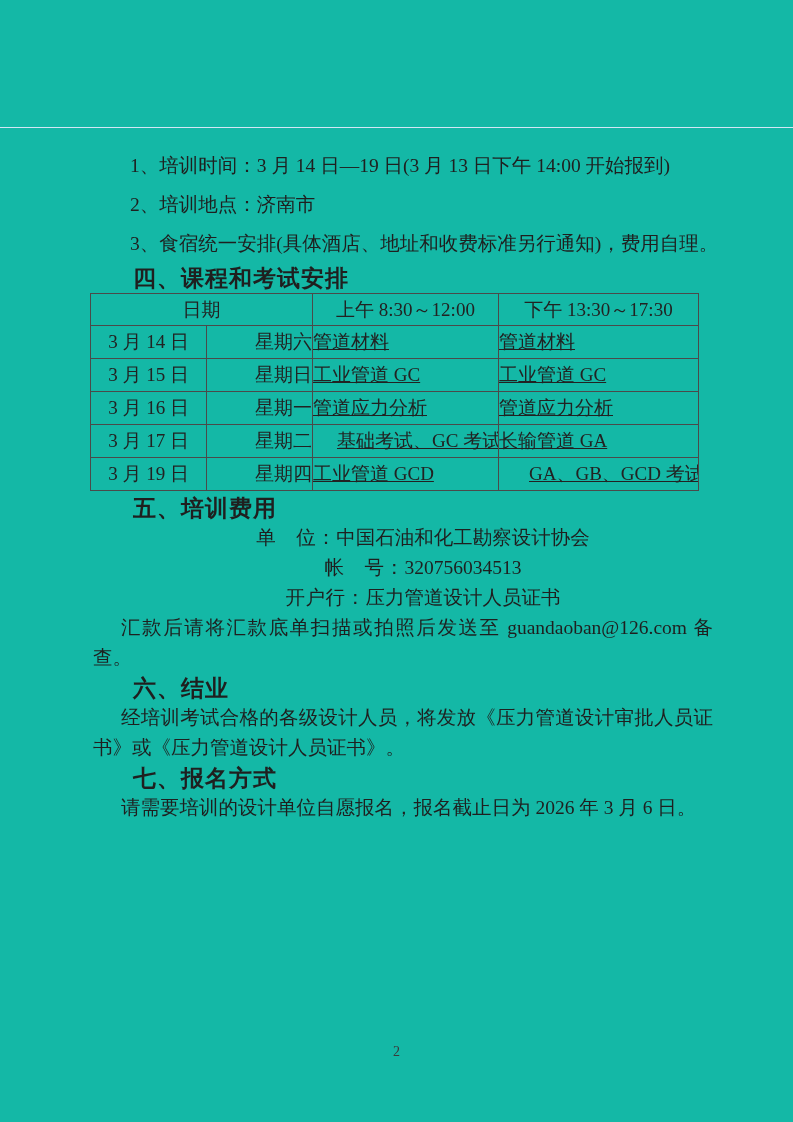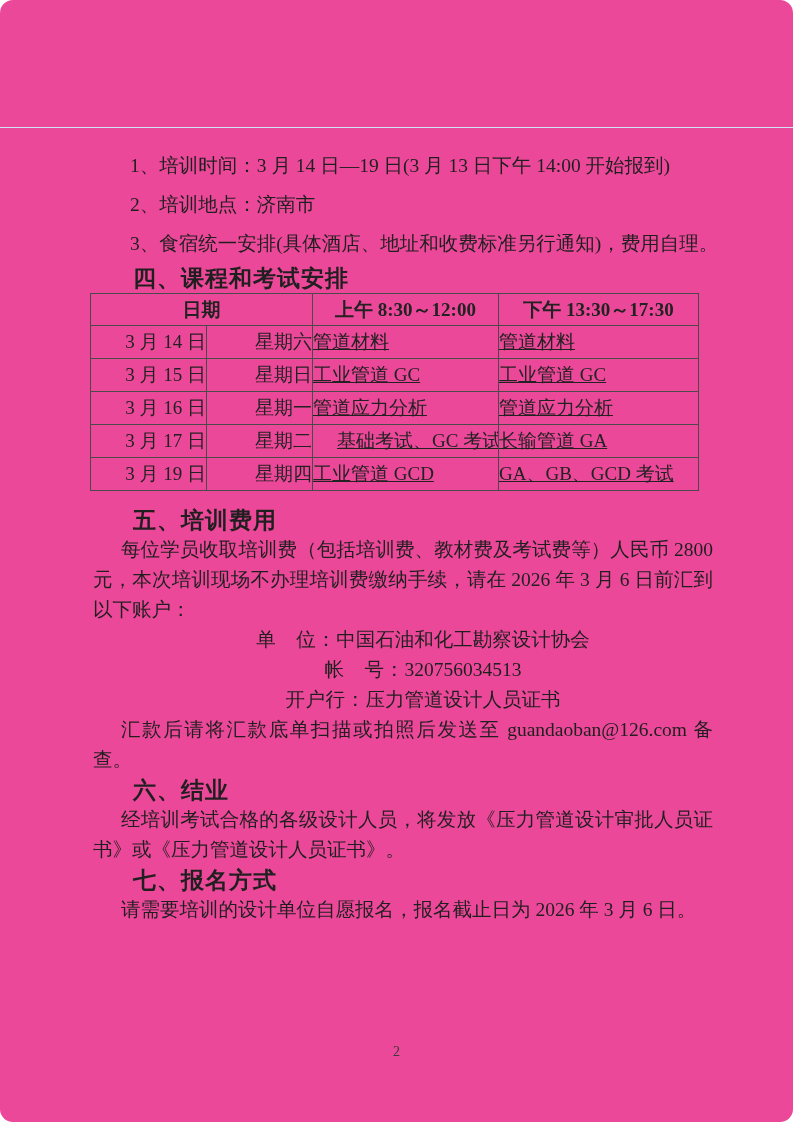--- a/index.html
+++ b/index.html
@@ -4,21 +4,21 @@
 <style>
   html,body{margin:0;padding:0;}
   body{
     width:793px;height:1122px;
     background:#ffffff;
     font-family:"Liberation Serif","DejaVu Serif",serif;
     color:#1f1f1f;
     position:relative;
     overflow:hidden;
   }
-  .page{position:absolute;inset:0;background:#ec4899;border-radius:13px;}
+  .page{position:absolute;inset:0;background:#14b8a6;}
   .scan-edge{
     position:absolute;left:0;top:127px;width:793px;height:1px;
     background:#d4e6f5;
   }
   .content{
     position:absolute;left:93px;top:146px;width:620px;
     font-size:19.5px;line-height:30px;
     text-align:justify;
   }
   .intro-item{
@@ -29,21 +29,21 @@
   }
   .sec-heading{
     font-family:"Liberation Sans","DejaVu Sans",sans-serif;
     font-weight:bold;
     font-size:23px;
     line-height:30px;
     padding-left:40px;
     text-align:left;
     letter-spacing:1px;
   }
-  .sec-heading.h5{margin-top:14px;}
+  .sec-heading.h5{margin-top:2px;}
   .para{text-indent:28px;line-height:30px;margin:0;}
   .account-line{
     line-height:30px;margin-left:40px;text-align:center;
   }
   .account-label{letter-spacing:0.5px;}
   
   table.schedule{
     border-collapse:collapse;
     table-layout:fixed;
     width:608px;
@@ -51,27 +51,27 @@
     font-size:19px;
     color:#222;
   }
   table.schedule th, table.schedule td{
     border:1px solid #4a4a4a;
     padding:0;
     font-weight:normal;
     overflow:hidden;
     white-space:nowrap;
   }
-  table.schedule th{height:31px;text-align:center;font-weight:bold;}
+  table.schedule th{height:31px;text-align:center;}
   table.schedule td{height:32px;}
-  td.td-date{text-align:right;}
+  td.td-date{text-align:center;}
   td.td-weekday{text-align:right;}
   td.td-course{text-align:left;padding-left:35px;text-decoration:underline;}
   td.td-course.tight{padding-left:24px;}
-  td.td-course.snug{}
+  td.td-course.snug{padding-left:30px;}
   .page-number{
     position:absolute;left:0;top:1044px;width:793px;
     text-align:center;font-size:14px;color:#3a3a3a;
     font-family:"Liberation Serif","DejaVu Serif",serif;
   }
 </style>
 </head>
 <body>
 
 <div class="page">
@@ -128,21 +128,20 @@
         <tr>
           <td class="td-date">3 月 19 日</td>
           <td class="td-weekday">星期四</td>
           <td class="td-course">工业管道 GCD</td>
           <td class="td-course snug">GA、GB、GCD 考试</td>
         </tr>
       </tbody>
     </table>
 
     <div class="sec-heading h5">五、培训费用</div>
-    <p class="para">每位学员收取培训费（包括培训费、教材费及考试费等）人民币 2800 元，本次培训现场不办理培训费缴纳手续，请在 2026 年 3 月 6 日前汇到以下账户：</p>
 
     <div class="account-line">
       <span class="account-label">单　位：</span><span>中国石油和化工勘察设计协会</span>
     </div>
     <div class="account-line">
       <span class="account-label">帐　号：</span><span>320756034513</span>
     </div>
     <div class="account-line">
       <span class="account-label">开户行：</span><span>压力管道设计人员证书</span>
     </div>

